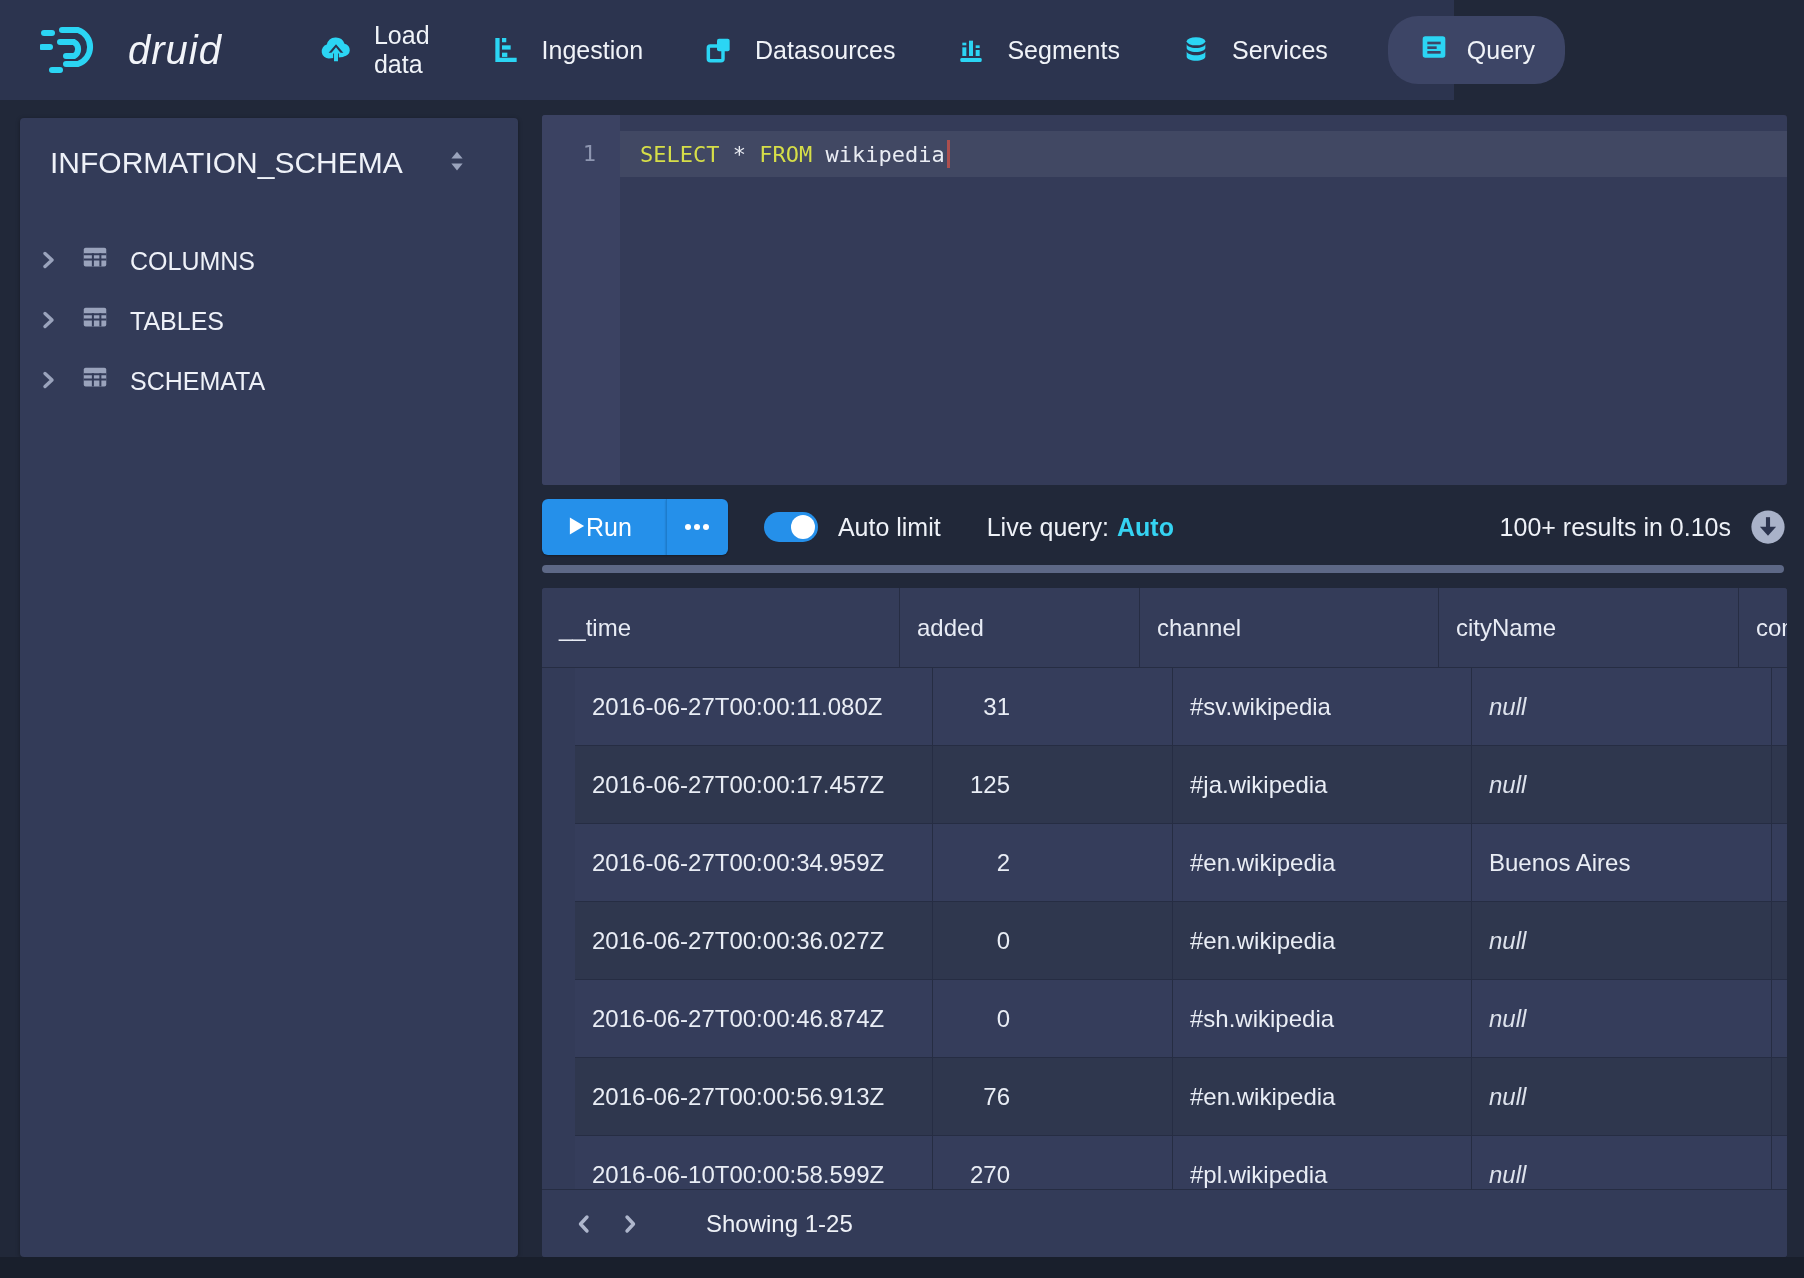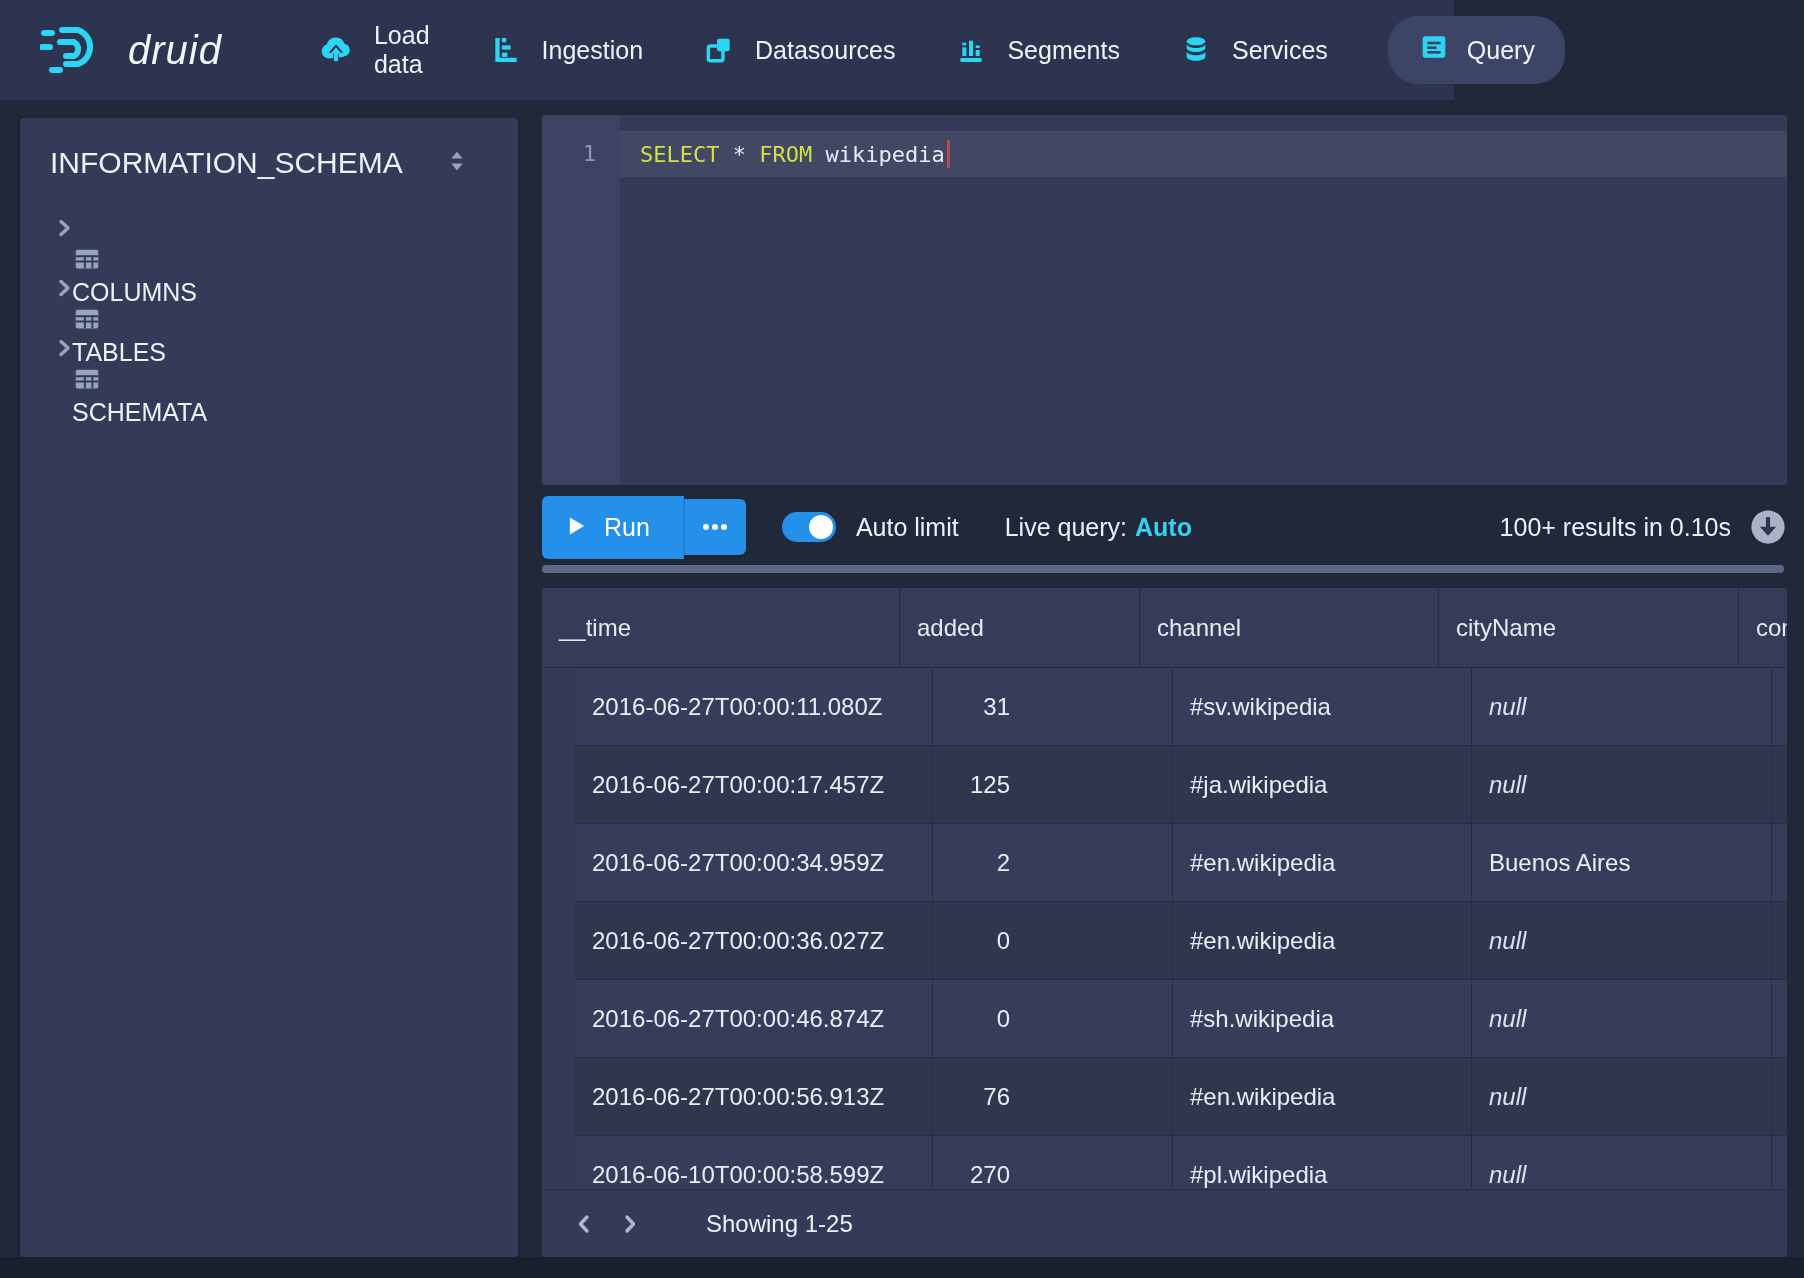--- a/index.html
+++ b/index.html
@@ -16,41 +16,41 @@
   .nav-item svg { display:block; }
   .nav-pill { display:flex; align-items:center; gap:17px; font-size:25px; color:#f0f3f8;
               background:#3d4566; border-radius:30px; padding:15px 30px; margin-left:auto; margin-right:128px; cursor:pointer; }
 
   
   .sidebar { position:absolute; left:20px; top:118px; width:498px; height:1139px; background:#333b58;
              border-radius:4px; box-shadow:0 1px 4px rgba(0,0,0,.35); }
   .sb-title-row { display:flex; align-items:center; justify-content:space-between; padding:28px 46px 22px 30px; }
   .sb-title { font-size:30px; color:#eef1f8; }
   .tree { padding-top:14px; }
-  .tree-item { display:flex; align-items:flex-start; height:60px; padding-left:32px; cursor:pointer;flex-direction:column; }
+  .tree-item { display:flex; align-items:flex-end; height:60px; padding-left:16px; cursor:pointer; }
   .tree-item .t-label { font-size:25px; color:#eef1f8; margin-left:20px; }
   .tree-item .t-icon { margin-left:20px; }
 
   
   .editor { position:absolute; left:542px; top:115px; width:1245px; height:370px; background:#343b58;
             border-radius:3px; display:flex; overflow:hidden; }
   .gutter { width:78px; background:#3b4262; flex:none; }
   .gutter .ln { margin-top:16px; height:46px; line-height:46px; text-align:right; padding-right:24px;
                 font-family:"DejaVu Sans Mono",monospace; font-size:22px; color:#8e96b1; }
   .code { flex:1; position:relative; }
   .active-line { margin-top:16px; height:46px; background:#414863; display:flex; align-items:center;
                  padding-left:20px; font-family:"DejaVu Sans Mono",monospace; font-size:22px; white-space:pre; }
   .tok-kw { color:#d6de48; }
   .tok-plain { color:#e9ecf3; }
   .cursor { display:inline-block; width:3px; height:28px; background:#ad4f4e; margin-left:2px; }
 
   
   .runbar { position:absolute; left:542px; top:499px; width:1245px; height:56px; display:flex; align-items:center; }
-  .btn-run { height:63px; background:#2590ea; border:none; border-radius:6px 0 0 6px; color:#fff;
-             display:flex; align-items:center; gap:18px; padding:0 34px 0 26px; font-size:25px;
+  .btn-run { height:56px; background:#2590ea; border:none; border-radius:6px 0 0 6px; color:#fff;
+             display:flex; align-items:center; padding:0 34px 0 26px; font-size:25px;
              font-family:inherit; cursor:pointer; box-shadow:0 1px 2px rgba(0,0,0,.3); }
   .btn-more { height:56px; width:62px; background:#2590ea; border:none; border-left:1px solid #1c7ccd;
               border-radius:0 6px 6px 0; display:flex; align-items:center; justify-content:center;
               cursor:pointer; box-shadow:0 1px 2px rgba(0,0,0,.3); }
   .switch { position:relative; width:54px; height:30px; border-radius:15px; background:#2590ea;
             margin-left:36px; cursor:pointer; flex:none; }
   .switch .knob { position:absolute; right:3px; top:3px; width:24px; height:24px; border-radius:50%; background:#fff; }
   .lbl-autolimit { font-size:25px; margin-left:20px; color:#eef1f7; }
   .live-query { font-size:25px; margin-left:46px; color:#eef1f7; }
   .live-query .lq-val { color:#35d3f2; margin-left:8px; cursor:pointer;font-weight:bold; }

